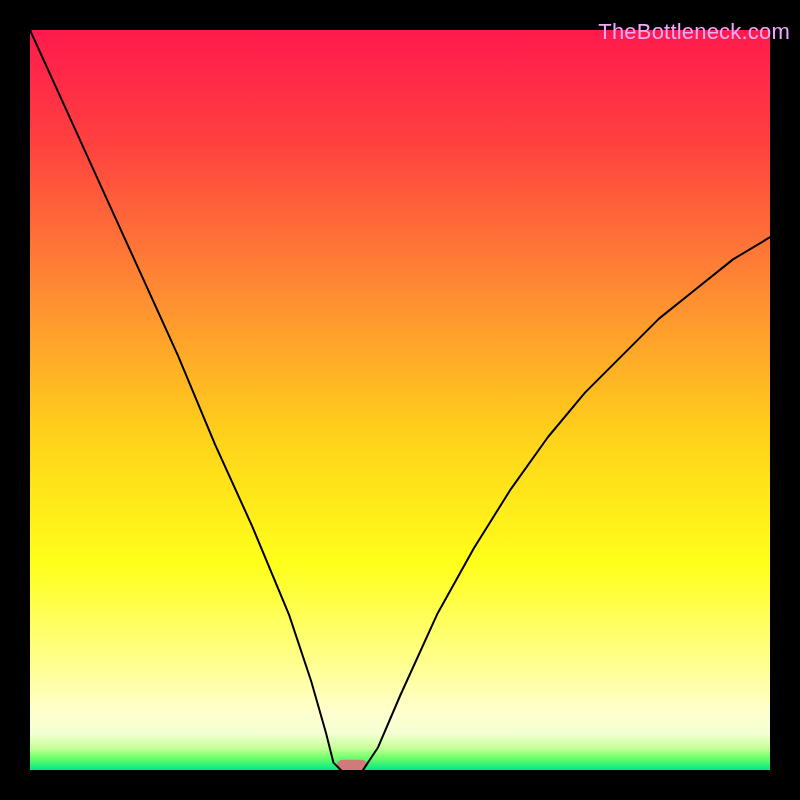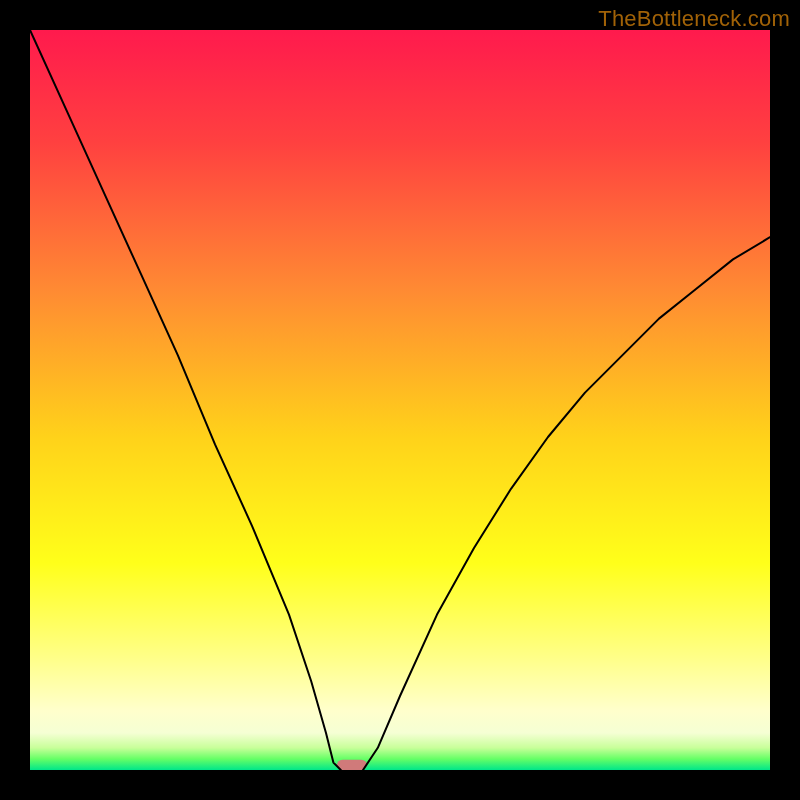--- a/index.html
+++ b/index.html
@@ -14,23 +14,23 @@
   .frame {
     position: absolute;
     left: 0;
     top: 0;
     width: 800px;
     height: 800px;
     background: #000;
   }
   .watermark {
     position: absolute;
-    top: 6px;
+    top: 19px;
     right: 10px;
-    color: #a16207;
+    color: #f0abfc;
     font-size: 22px;
     font-weight: 500;
     letter-spacing: 0.2px;
     z-index: 5;
   }
   .plot {
     position: absolute;
     left: 30px;
     top: 30px;
     width: 740px;

